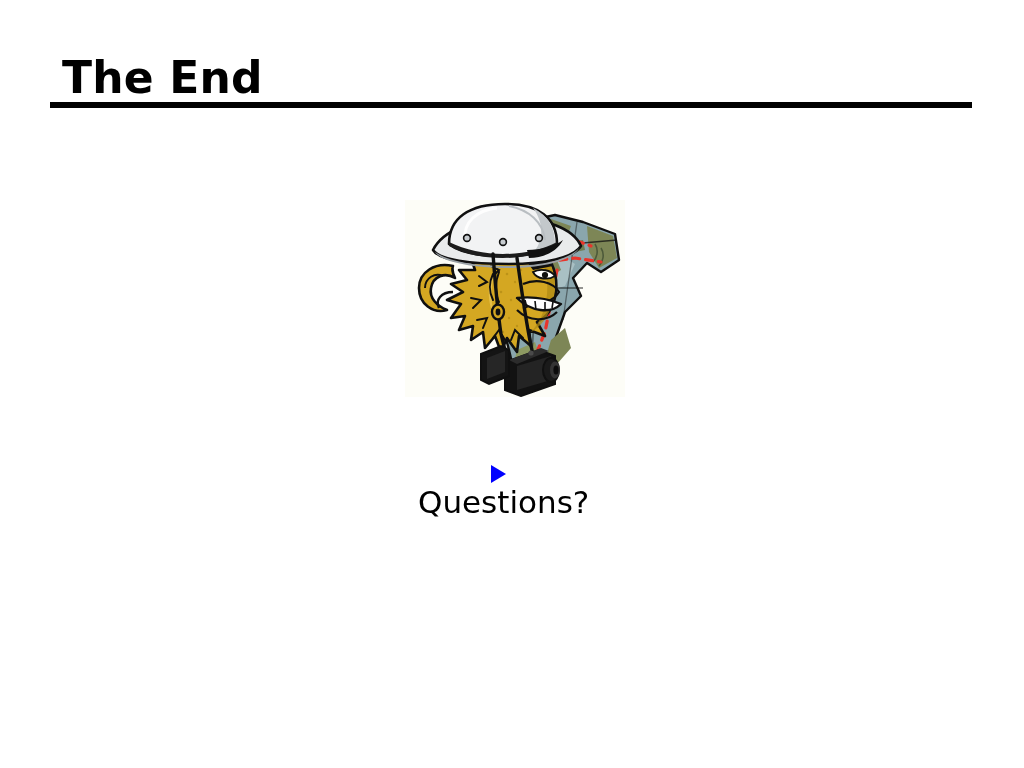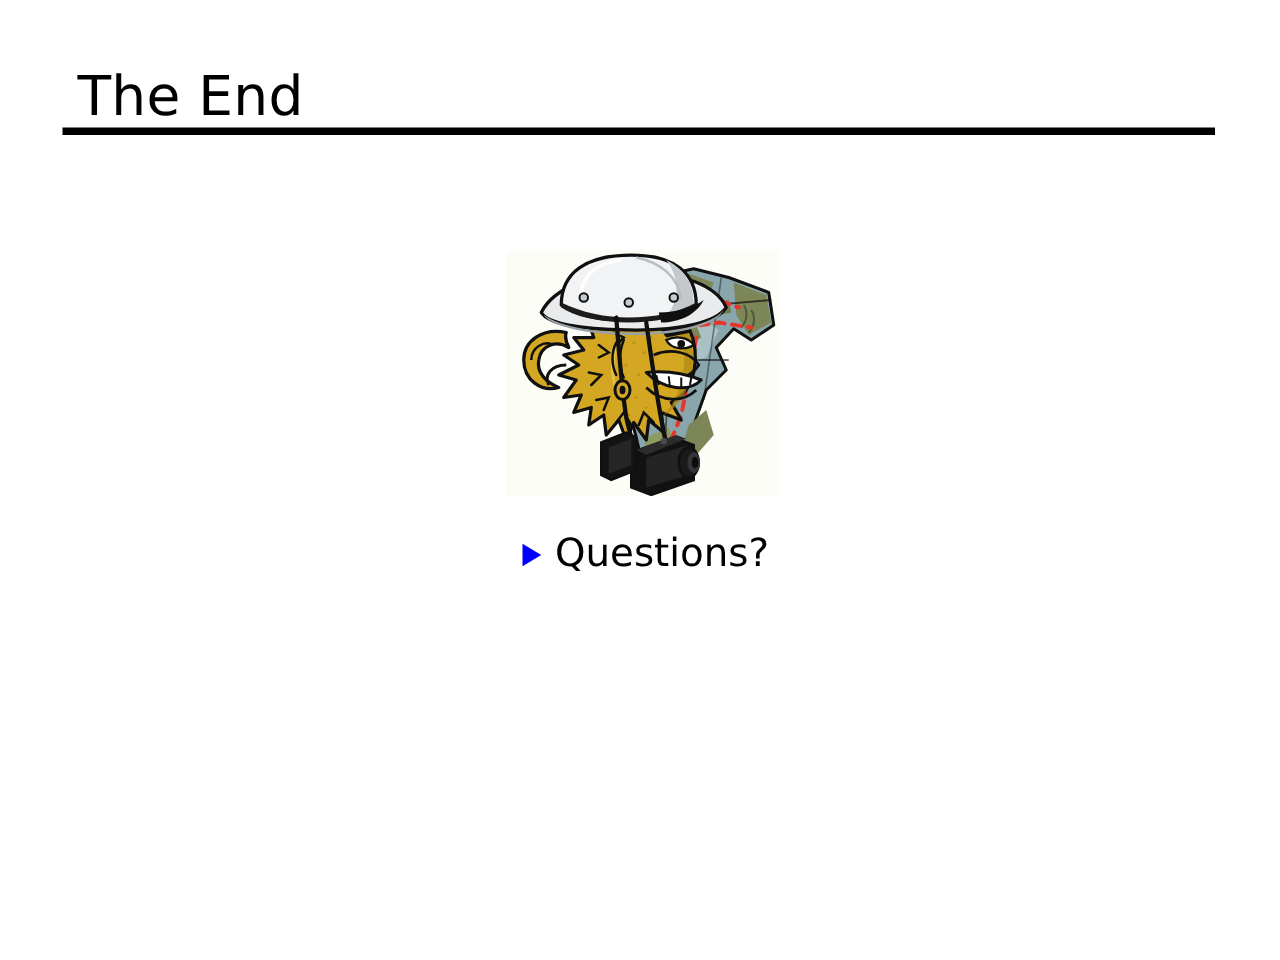--- a/index.html
+++ b/index.html
@@ -16,21 +16,21 @@
     color: #000000;
   }
 
   
   #slide-title {
     position: absolute;
     left: 62px;
     top: 52px;
     font-size: 44px;
     line-height: 52px;
-    font-weight: 400;
+    font-weight: 700;
     letter-spacing: 0.2px;
     color: #000000;
     white-space: nowrap;
   }
 
   #title-rule {
     position: absolute;
     left: 50px;
     top: 102px;
     width: 922px;
@@ -50,24 +50,25 @@
   #mascot-figure svg {
     display: block;
     width: 220px;
     height: 197px;
   }
 
   
   #bullet-line {
     position: absolute;
     left: 418px;
-    top: 424px;
+    top: 463px;
     display: flex;
     align-items: center;
     white-space: nowrap;
+    flex-direction: column;
   }
   #bullet-marker {
     width: 0;
     height: 0;
     border-top: 9px solid transparent;
     border-bottom: 9px solid transparent;
     border-left: 15px solid #0000ff;
     margin-right: 11px;
     margin-top: 2px;
     flex: 0 0 auto;

